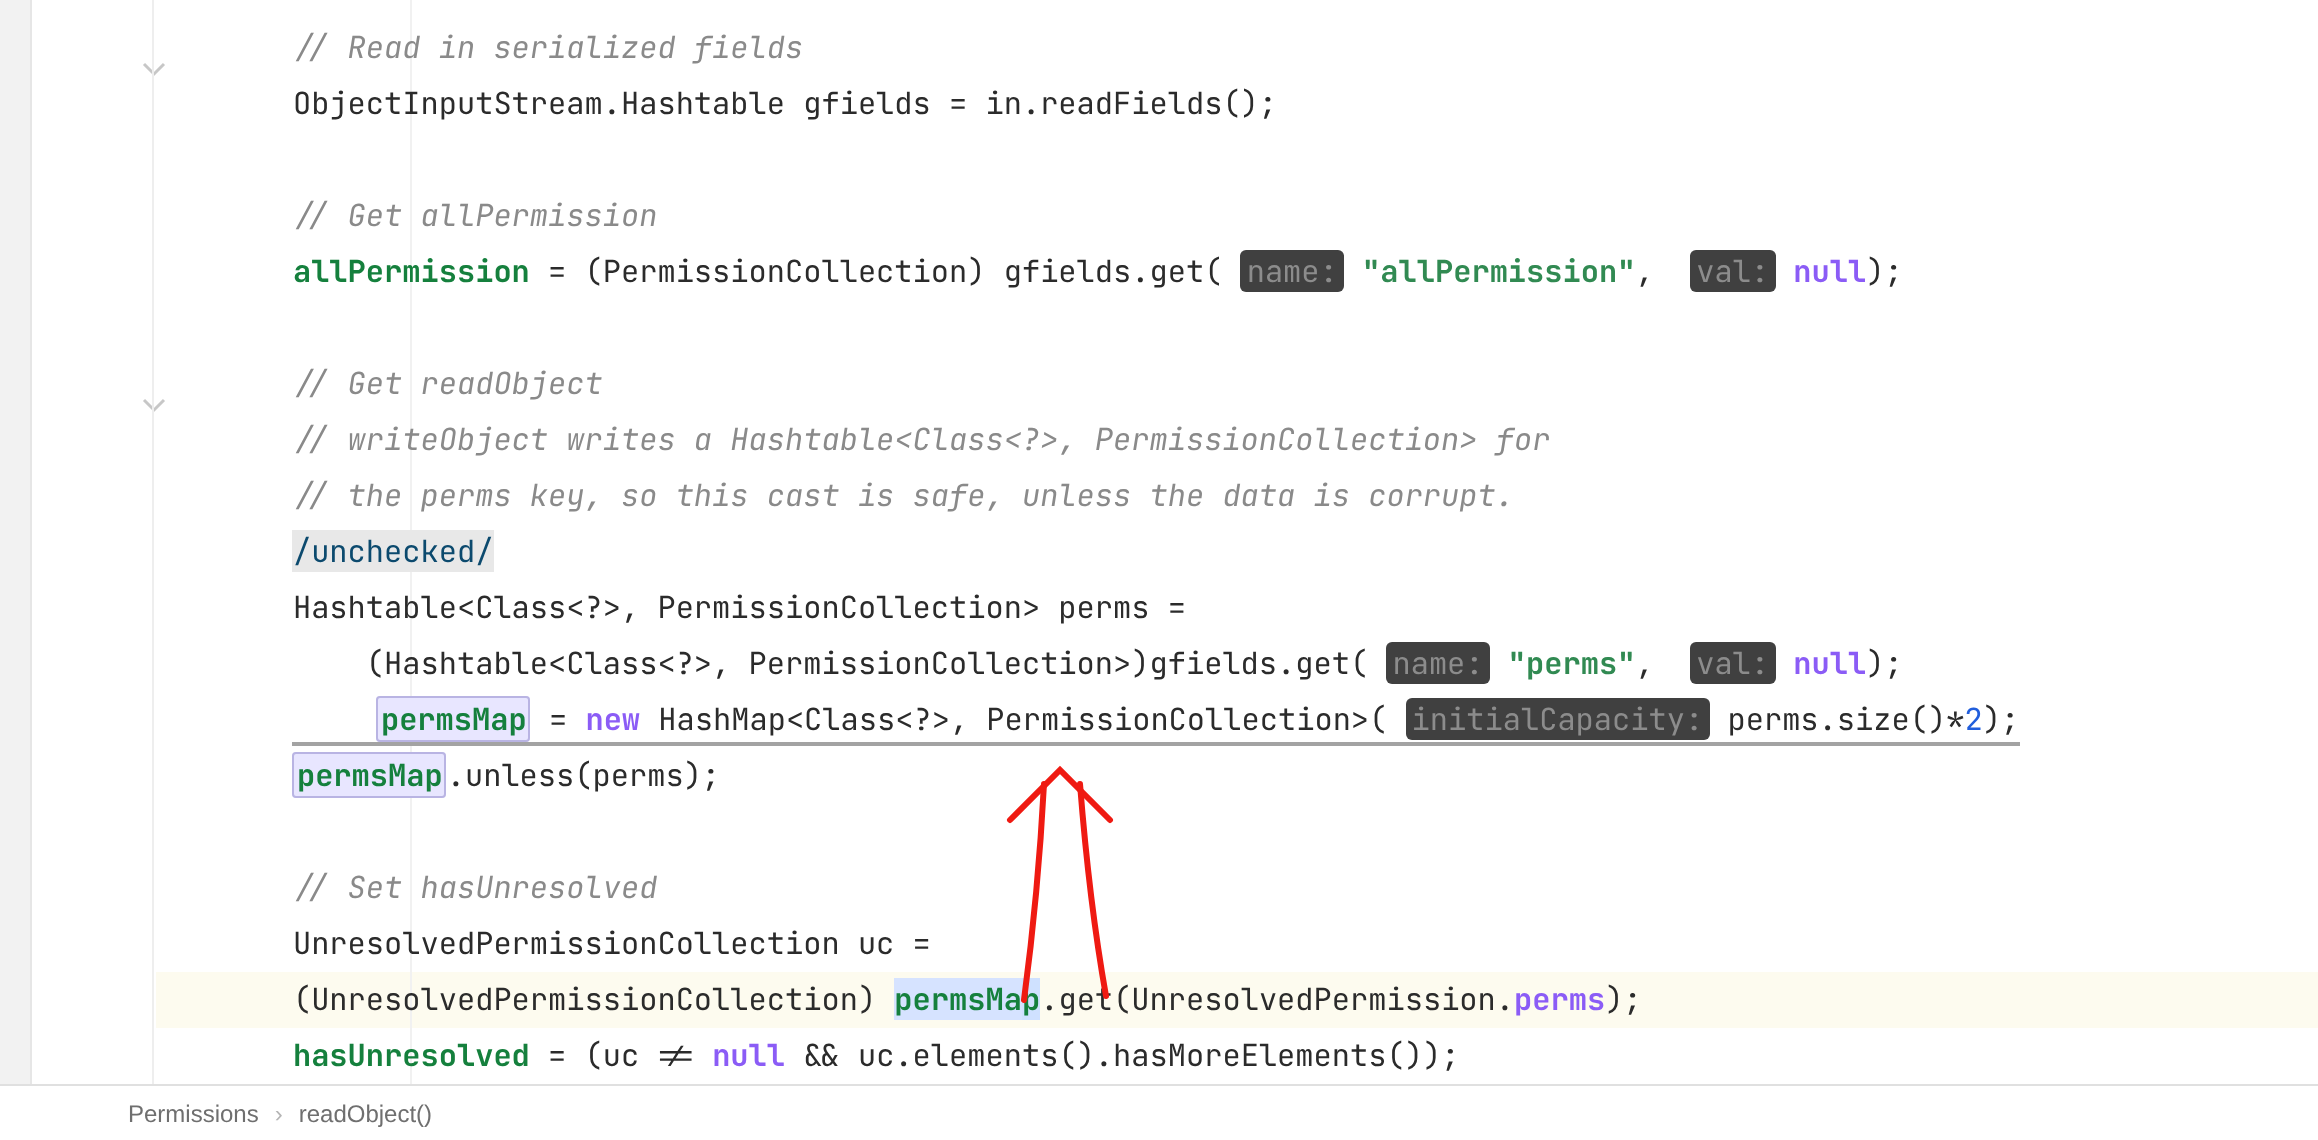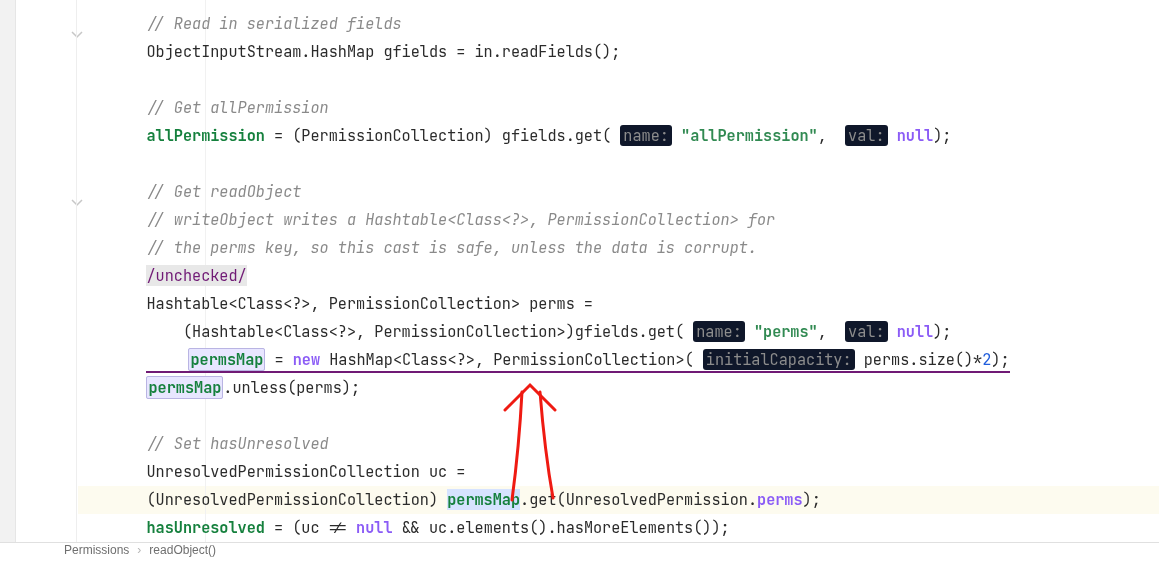--- a/index.html
+++ b/index.html
@@ -57,32 +57,32 @@
   .hl-line {
     position: absolute; left: 78px; right: 0; height: 28px; top: 486px;
     background: #fdfbef;
   }
   
   .cmt  { color: #8a8a8a; font-style: italic; text-align: center; }
   .kw   { color: #8b5cf6; font-weight: 700; }
   .fld  { color: #15803d; font-weight: 600; }
   .str  { color: #318a52; font-weight: 600;}
   .num  { color: #215edc; }
-  .hint { color: #8c8c8c; background: #0f172a; border-radius: 3px; padding: 0 3px; font-style: normal; }
-  .ann  { background: #e8e8e8; color: #701a75; }
+  .hint { color: #8c8c8c; background: #404040; border-radius: 3px; padding: 0 3px; font-style: normal; }
+  .ann  { background: #e8e8e8; color: #0c4a6e; }
   .sel  { background: #d6e3ff; text-align: center; }
   .caretbox { background: #cfe1ff; }
   .match{ background: #e8e6ff; border: 1px solid #b9b4e3; border-radius: 2px; padding: 0 1px;}
-  .underline-red { border-bottom: 2px solid #701a75; padding-bottom: 1px; padding-left: 42px;}
+  .underline-red { border-bottom: 2px solid #a3a3a3; padding-bottom: 1px; padding-left: 42px;}
   
   .crumbs {
     position: absolute; left: 0; right: 0; bottom: 0; height: 28px;
     background: #ffffff;
     border-top: 1px solid #e0e0e0;
-    display: flex; align-items: flex-start;
+    display: flex; align-items: center;
     font-family: -apple-system, "Segoe UI", Arial, sans-serif;
     font-size: 12px;
     color: #6f6f6f;
     padding-left: 64px;
     gap: 8px;
   }
   .crumb-sep { color: #b5b5b5; }
   
   .anno {
     position: absolute; inset: 0; pointer-events: none;
@@ -108,21 +108,21 @@
     </div>
   </div>
   <div class="gutterline"></div>
 
   <div class="hl-line"></div>
 
   <div class="editor">
     <div class="indentguide"></div>
 
     <div class="code"><span>    <span class="cmt">// Read in serialized fields</span></span>
-<span>    <span>ObjectInputStream.HashMap gfields = in.readFields();</span></span>
+<span>    <span>ObjectInputStream.Hashtable gfields = in.readFields();</span></span>
 <span> </span>
 <span>    <span class="cmt">// Get allPermission</span></span>
 <span>    <span class="fld">allPermission</span><span> = (PermissionCollection) gfields.get(</span> <span class="hint">name:</span> <span class="str">"allPermission"</span><span>, </span> <span class="hint">val:</span> <span class="kw">null</span><span>);</span></span>
 <span> </span>
 <span>    <span class="cmt">// Get readObject</span></span>
 <span>    <span class="cmt">// writeObject writes a Hashtable&lt;Class&lt;?&gt;, PermissionCollection&gt; for</span></span>
 <span>    <span class="cmt">// the perms key, so this cast is safe, unless the data is corrupt.</span></span>
 <span>    <span class="ann">/unchecked/</span></span>
 <span>    <span>Hashtable&lt;Class&lt;?&gt;, PermissionCollection&gt; perms =</span></span>
 <span>    <span>    (Hashtable&lt;Class&lt;?&gt;, PermissionCollection&gt;)gfields.get(</span> <span class="hint">name:</span> <span class="str">"perms"</span><span>, </span> <span class="hint">val:</span> <span class="kw">null</span><span>);</span></span>

